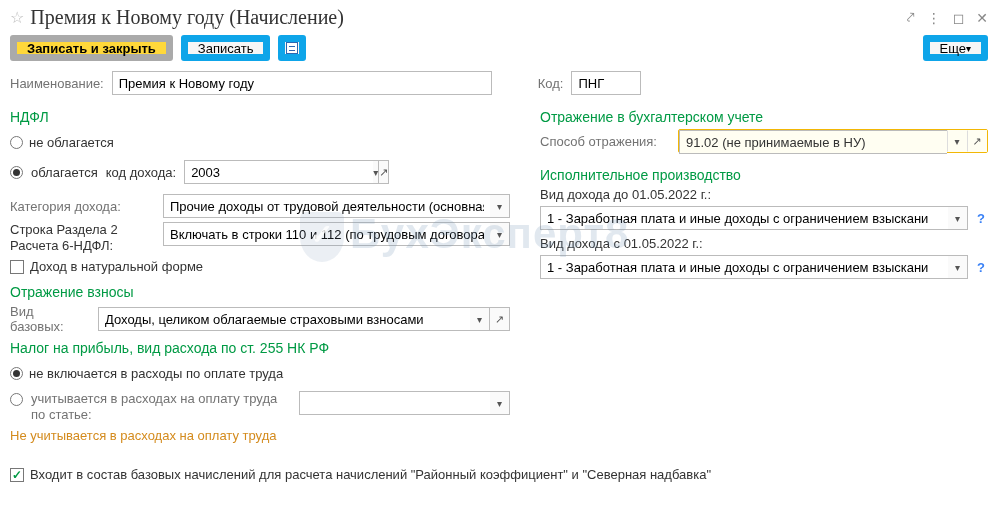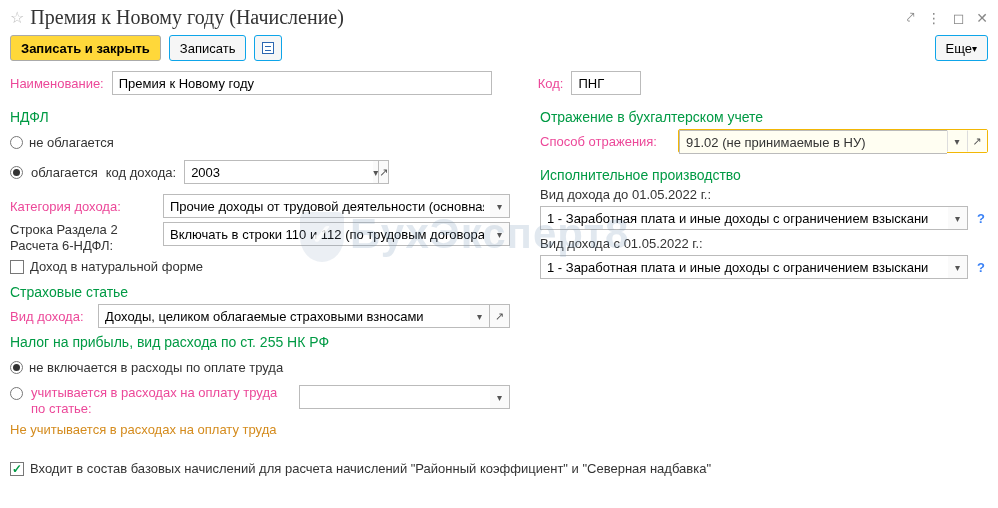--- a/index.html
+++ b/index.html
@@ -24,21 +24,21 @@
   .titlebar .spacer { flex: 1; }
   .win-icons { display: flex; align-items: center; gap: 12px; color: #888; }
   .win-icons span { cursor: pointer; font-size: 14px; }
   .close-x { font-size: 16px; }
 
   .toolbar {
     display: flex; align-items: center; gap: 8px;
     margin-bottom: 10px;
   }
   .btn {
-    border: 1px solid #0ea5e9;
+    border: 7px solid #0ea5e9;
     border-radius: 3px;
     background: #f6f6f6;
     padding: 4px 10px;
     font-size: 13px;
     cursor: pointer;
     height: 26px;
     display: inline-flex; align-items: center; justify-content: center;
   }
   .btn-primary {
     background: #ffd83a;
@@ -54,21 +54,21 @@
   }
   .btn-icon .list-glyph::before, .btn-icon .list-glyph::after {
     content:''; position:absolute; left:2px; right:2px; height:1px; background:#2d67b1;
   }
   .btn-icon .list-glyph::before { top:3px; }
   .btn-icon .list-glyph::after { top:7px; }
   .toolbar .spacer { flex:1; }
   .btn-more::after { content: ' \25BE'; font-size: 10px; }
 
   .row { display: flex; align-items: center; gap: 8px; margin-bottom: 4px; }
-  .label { color: #ec4899; }
+  .label { color: #737373; }
   .input {
     border: 1px solid #bbb;
     height: 24px;
     padding: 2px 6px;
     font-size: 13px;
     background: #fff;
   }
   .input-group {
     display: flex;
     height: 24px;
@@ -225,23 +225,23 @@
           <input class="input" value="Включать в строки 110 и 112 (по трудовым договорам, ко" style="">
           <span class="ig-btn">▾</span>
         </div>
       </div>
 
       <div class="check-line" style="margin-top:6px;">
         <span class="check"></span>
         <span>Доход в натуральной форме</span>
       </div>
 
-      <div class="section-h">Страховые статье</div>
+      <div class="section-h">Отражение взносы</div>
       <div class="form-row">
-        <span class="label" style="width:80px">Вид дохода:</span>
+        <span class="label" style="width:80px">Вид базовых:</span>
         <div class="input-group">
           <input class="input" value="Доходы, целиком облагаемые страховыми взносами" style="">
           <span class="ig-btn">▾</span>
           <span class="ig-btn open">↗</span>
         </div>
       </div>
 
       <div class="section-h">Налог на прибыль, вид расхода по ст. 255 НК РФ</div>
 
       <div class="radio-line">

